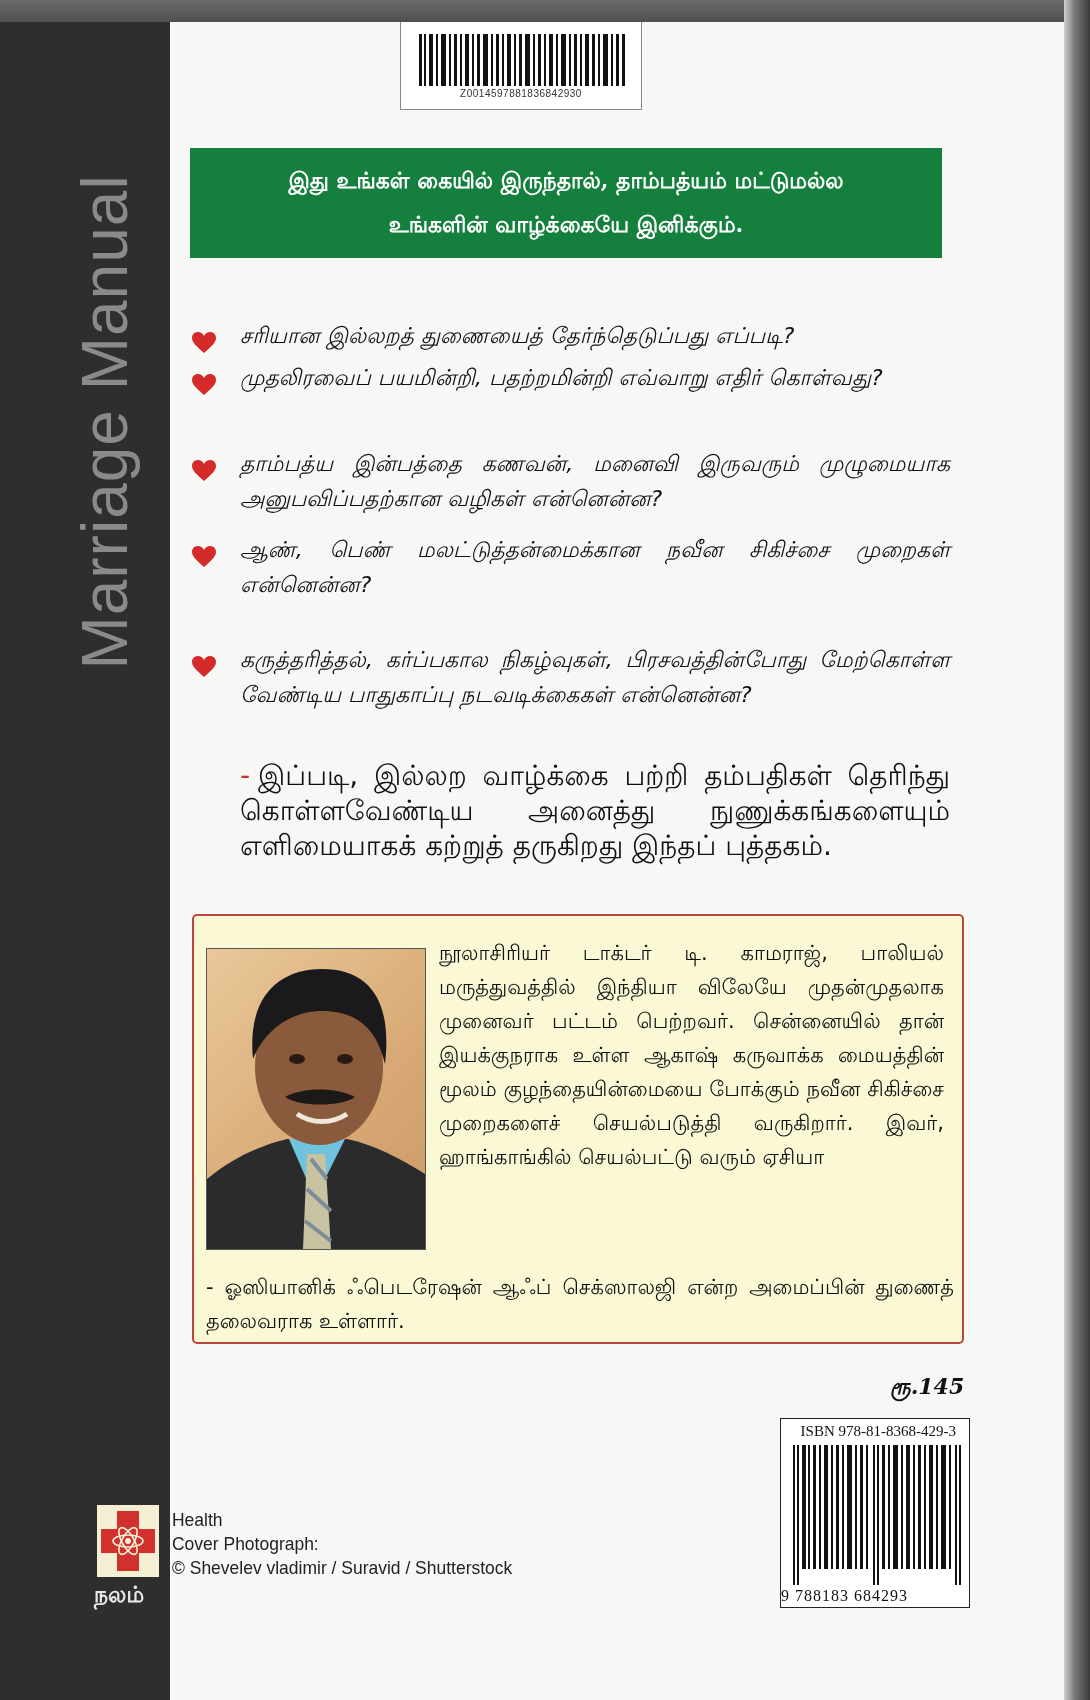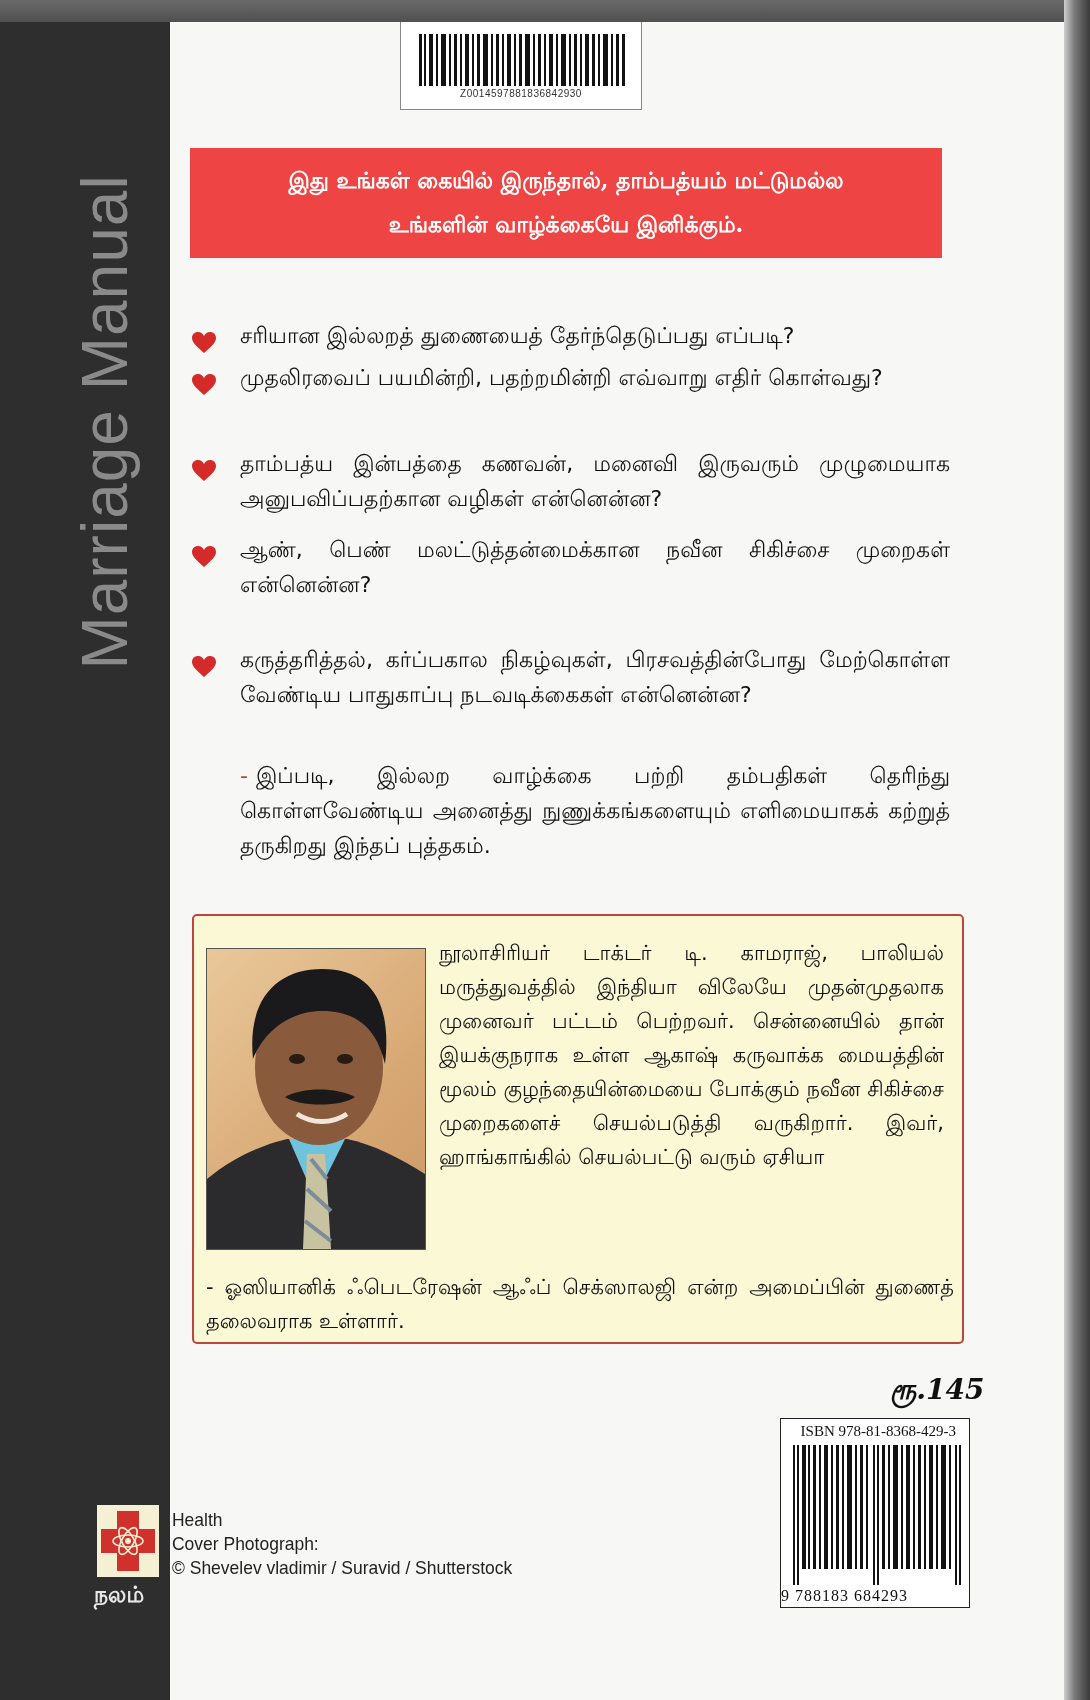--- a/index.html
+++ b/index.html
@@ -27,41 +27,41 @@
     font-family:"Liberation Sans", sans-serif; font-size:64px; color:#8a8a8a; letter-spacing:1px;
   }
   .top-barcode {
     position:absolute; left:400px; top:22px; width:242px; height:88px;
     background:#fff; border:1px solid #888; border-top:none; box-sizing:border-box;
   }
   .top-barcode .bars { position:absolute; left:18px; top:12px; width:206px; height:52px; }
   .top-barcode .code { position:absolute; left:0; right:0; top:66px; text-align:center; font-family:Liberation Sans, sans-serif; font-size:10px; color:#333; letter-spacing:0.5px; }
   .banner {
     position:absolute; left:190px; top:148px; width:752px; height:110px;
-    background:#ef4444; color:#fff; text-align:center;
+    background:#15803d; color:#fff; text-align:center;
     font-family:"DejaVu Serif", serif; font-weight:bold; font-size:22px; line-height:44px;
     box-sizing:border-box; padding-top:10px;
   }
   .bullets { position:absolute; left:190px; top:318px; width:760px; }
-  .bullet { position:relative; padding-left:50px; font-size:22px; line-height:35px; color:#111; text-align:justify; }
+  .bullet { position:relative; padding-left:50px; font-size:22px; line-height:35px; color:#111; text-align:justify;font-style:italic; }
   .heart { position:absolute; left:2px; top:14px; width:24px; height:22px; }
-  .closing { position:absolute; left:240px; top:758px; width:710px; font-size:22px; line-height:35px; color:#111; text-align:justify; }
+  .closing { position:absolute; left:240px; top:758px; width:710px; font-size:28px; line-height:35px; color:#111; text-align:justify; }
   .closing .dash { color:#c0392b; margin-right:8px; }
   .author-box {
     position:absolute; left:192px; top:914px; width:772px; height:430px;
     background:#fbf8d6; border:2px solid #b9473d; border-radius:5px; box-sizing:border-box;
   }
   .photo {
     position:absolute; left:12px; top:32px; width:218px; height:300px;
     background:linear-gradient(135deg,#e9c89a 0%,#d8a874 60%,#c99866 100%);
     border:1px solid #555; overflow:hidden;
   }
   .author-text { position:absolute; left:245px; top:20px; width:505px; font-size:21px; line-height:34px; color:#111; text-align:justify; }
   .author-tail { position:absolute; left:12px; top:354px; width:748px; font-size:21px; line-height:34px; color:#111; text-align:justify; }
-  .price { position:absolute; left:890px; top:1373px; font-family:"DejaVu Serif", serif; font-style:italic; font-weight:bold; font-size:28px; color:#111; }
+  .price { position:absolute; left:890px; top:1373px; font-family:"DejaVu Serif", serif; font-style:italic; font-weight:bold; font-size:22px; color:#111; }
   .isbn-box {
     position:absolute; left:780px; top:1418px; width:190px; height:190px;
     background:#fff; border:1.5px solid #222; box-sizing:border-box;
   }
   .isbn-label { position:absolute; left:0; right:13px; top:4px; text-align:right; font-family:"Liberation Serif", serif; font-size:15px; color:#111; }
   .isbn-bars { position:absolute; left:12px; top:26px; width:168px; height:140px; }
   .isbn-digits { position:absolute; left:0; right:0; bottom:2px; text-align:left; font-family:"Liberation Serif", serif; font-size:16px; color:#111; letter-spacing:1px; }
   .logo { position:absolute; left:97px; top:1505px; width:62px; height:72px; background:#f5efd4; }
   .logo-tamil { position:absolute; left:94px; top:1582px; font-family:"DejaVu Sans", sans-serif; font-size:22px; color:#e8e8e8; font-weight:bold; }
   .credits { position:absolute; left:172px; top:1508px; font-family:"Liberation Sans", sans-serif; font-size:19px; line-height:24px; color:#222; transform:scaleX(0.92); transform-origin:left top; }

